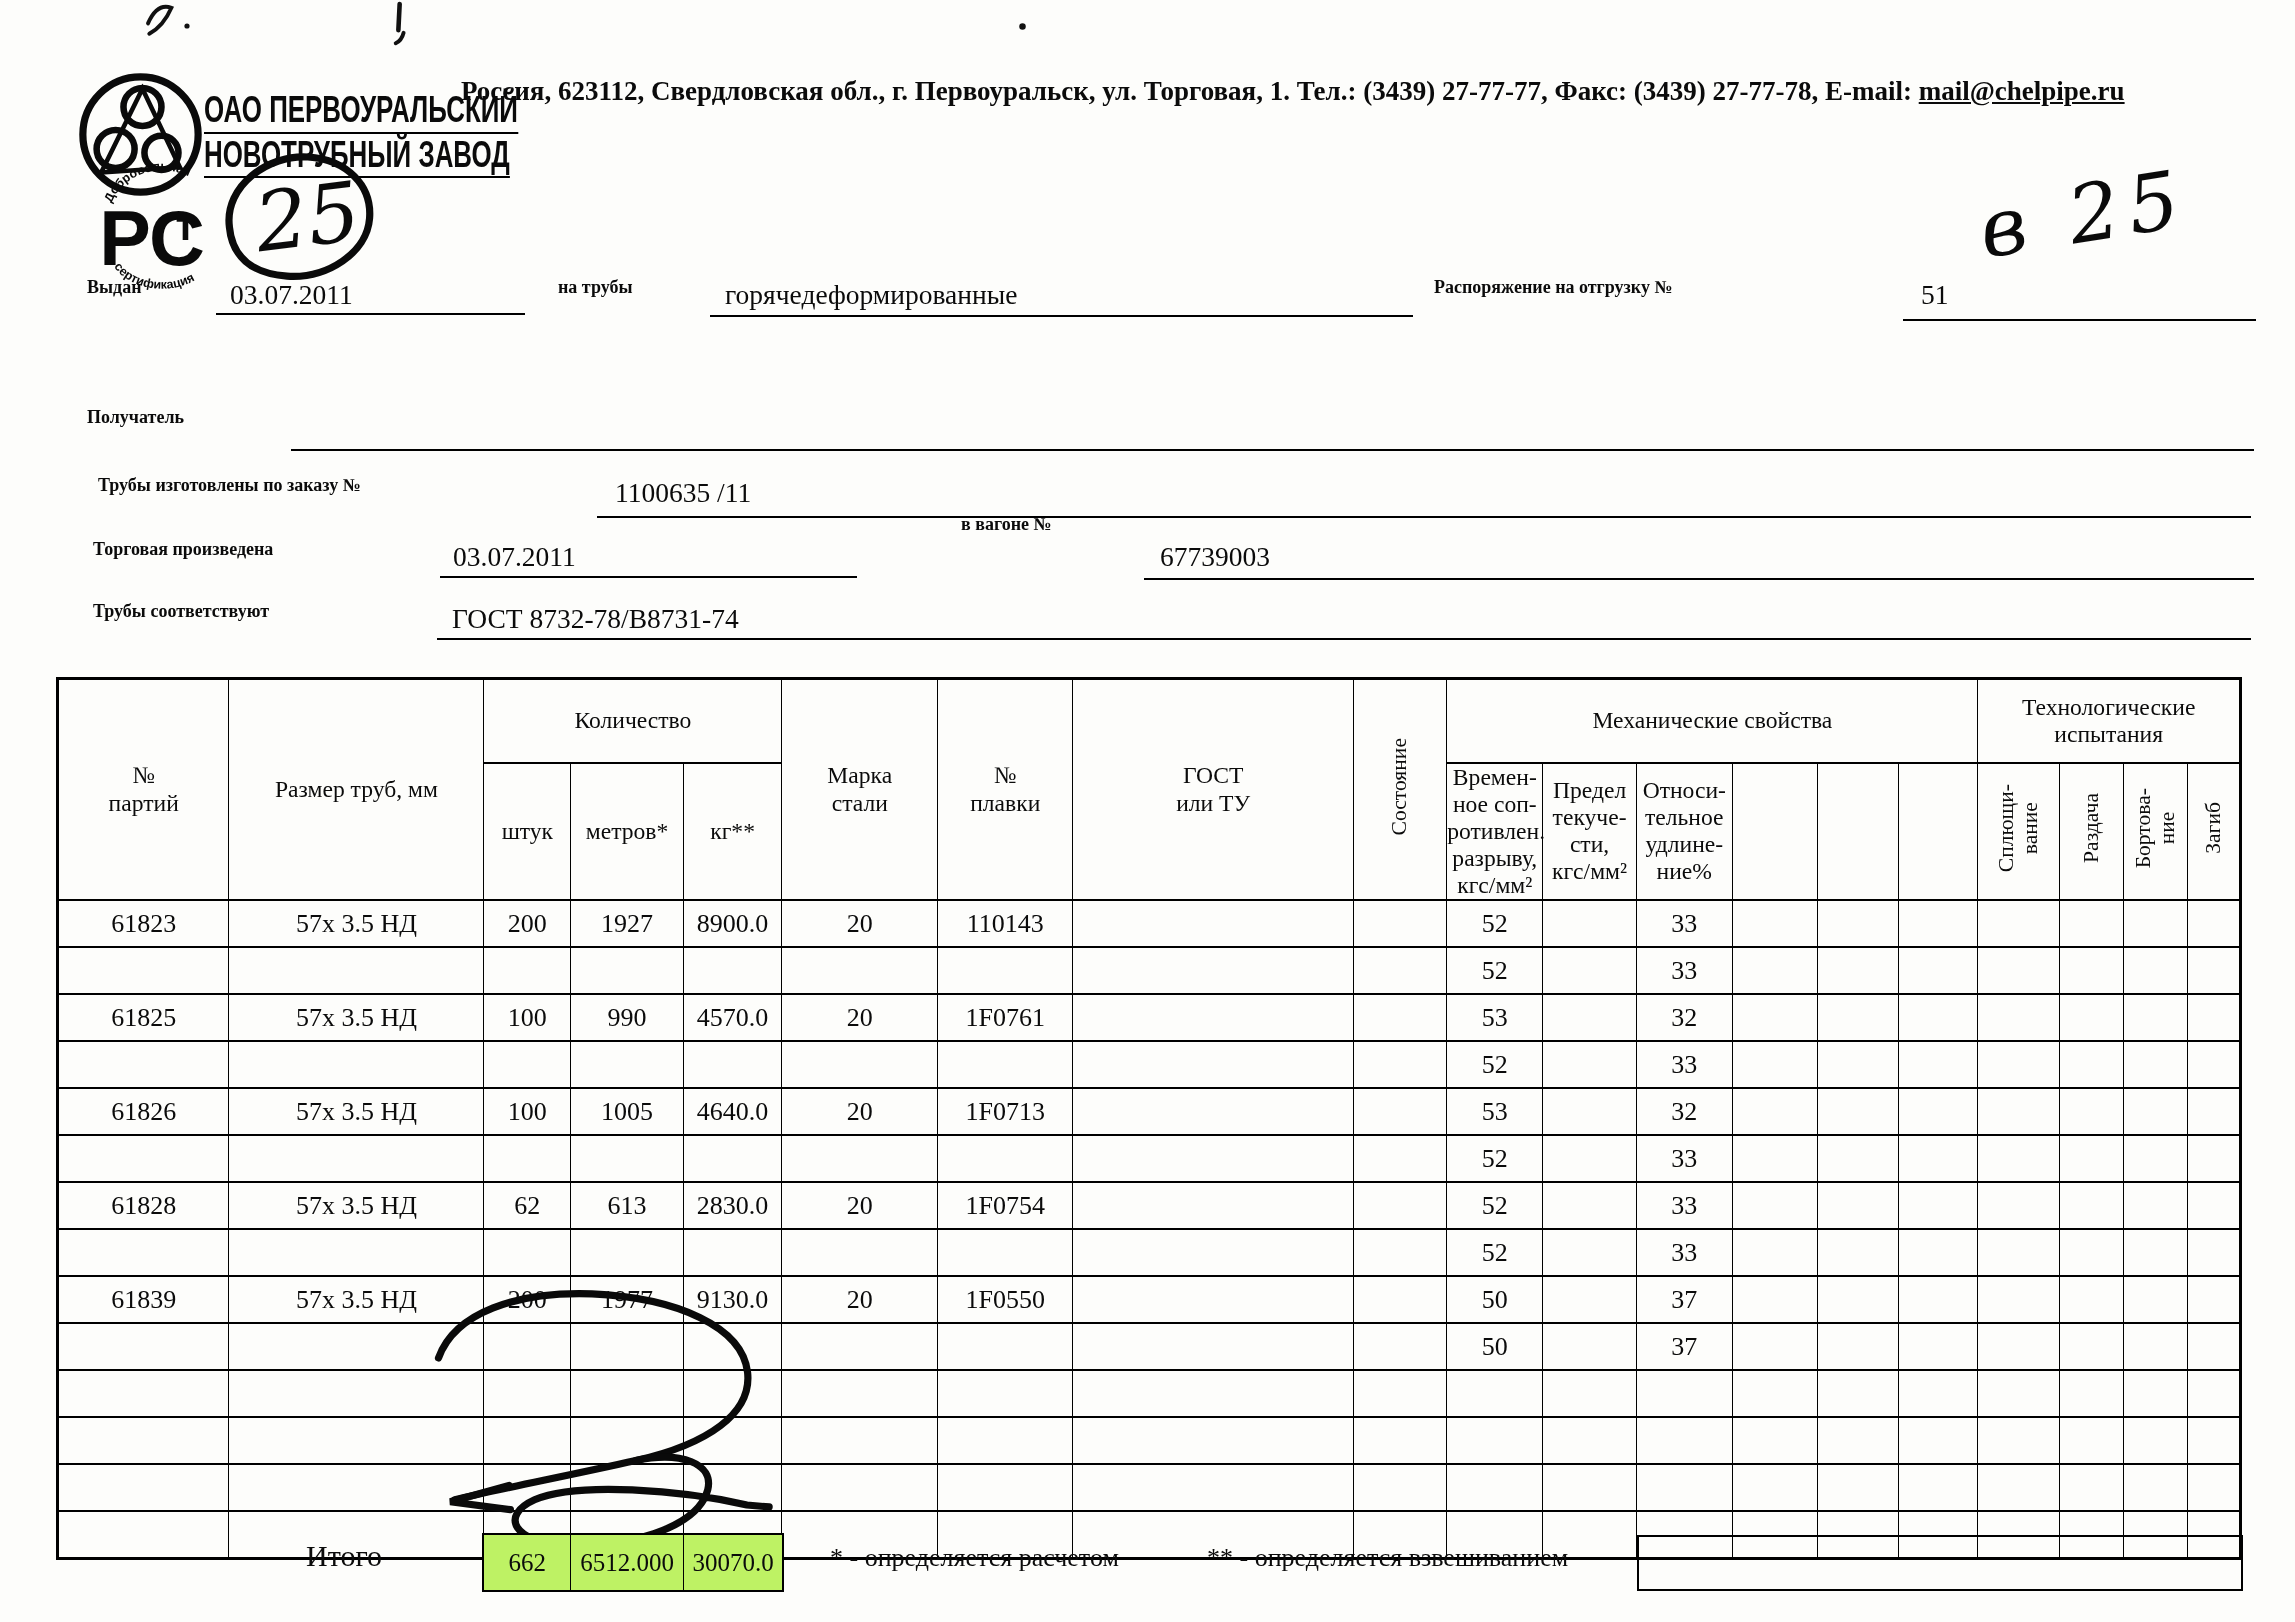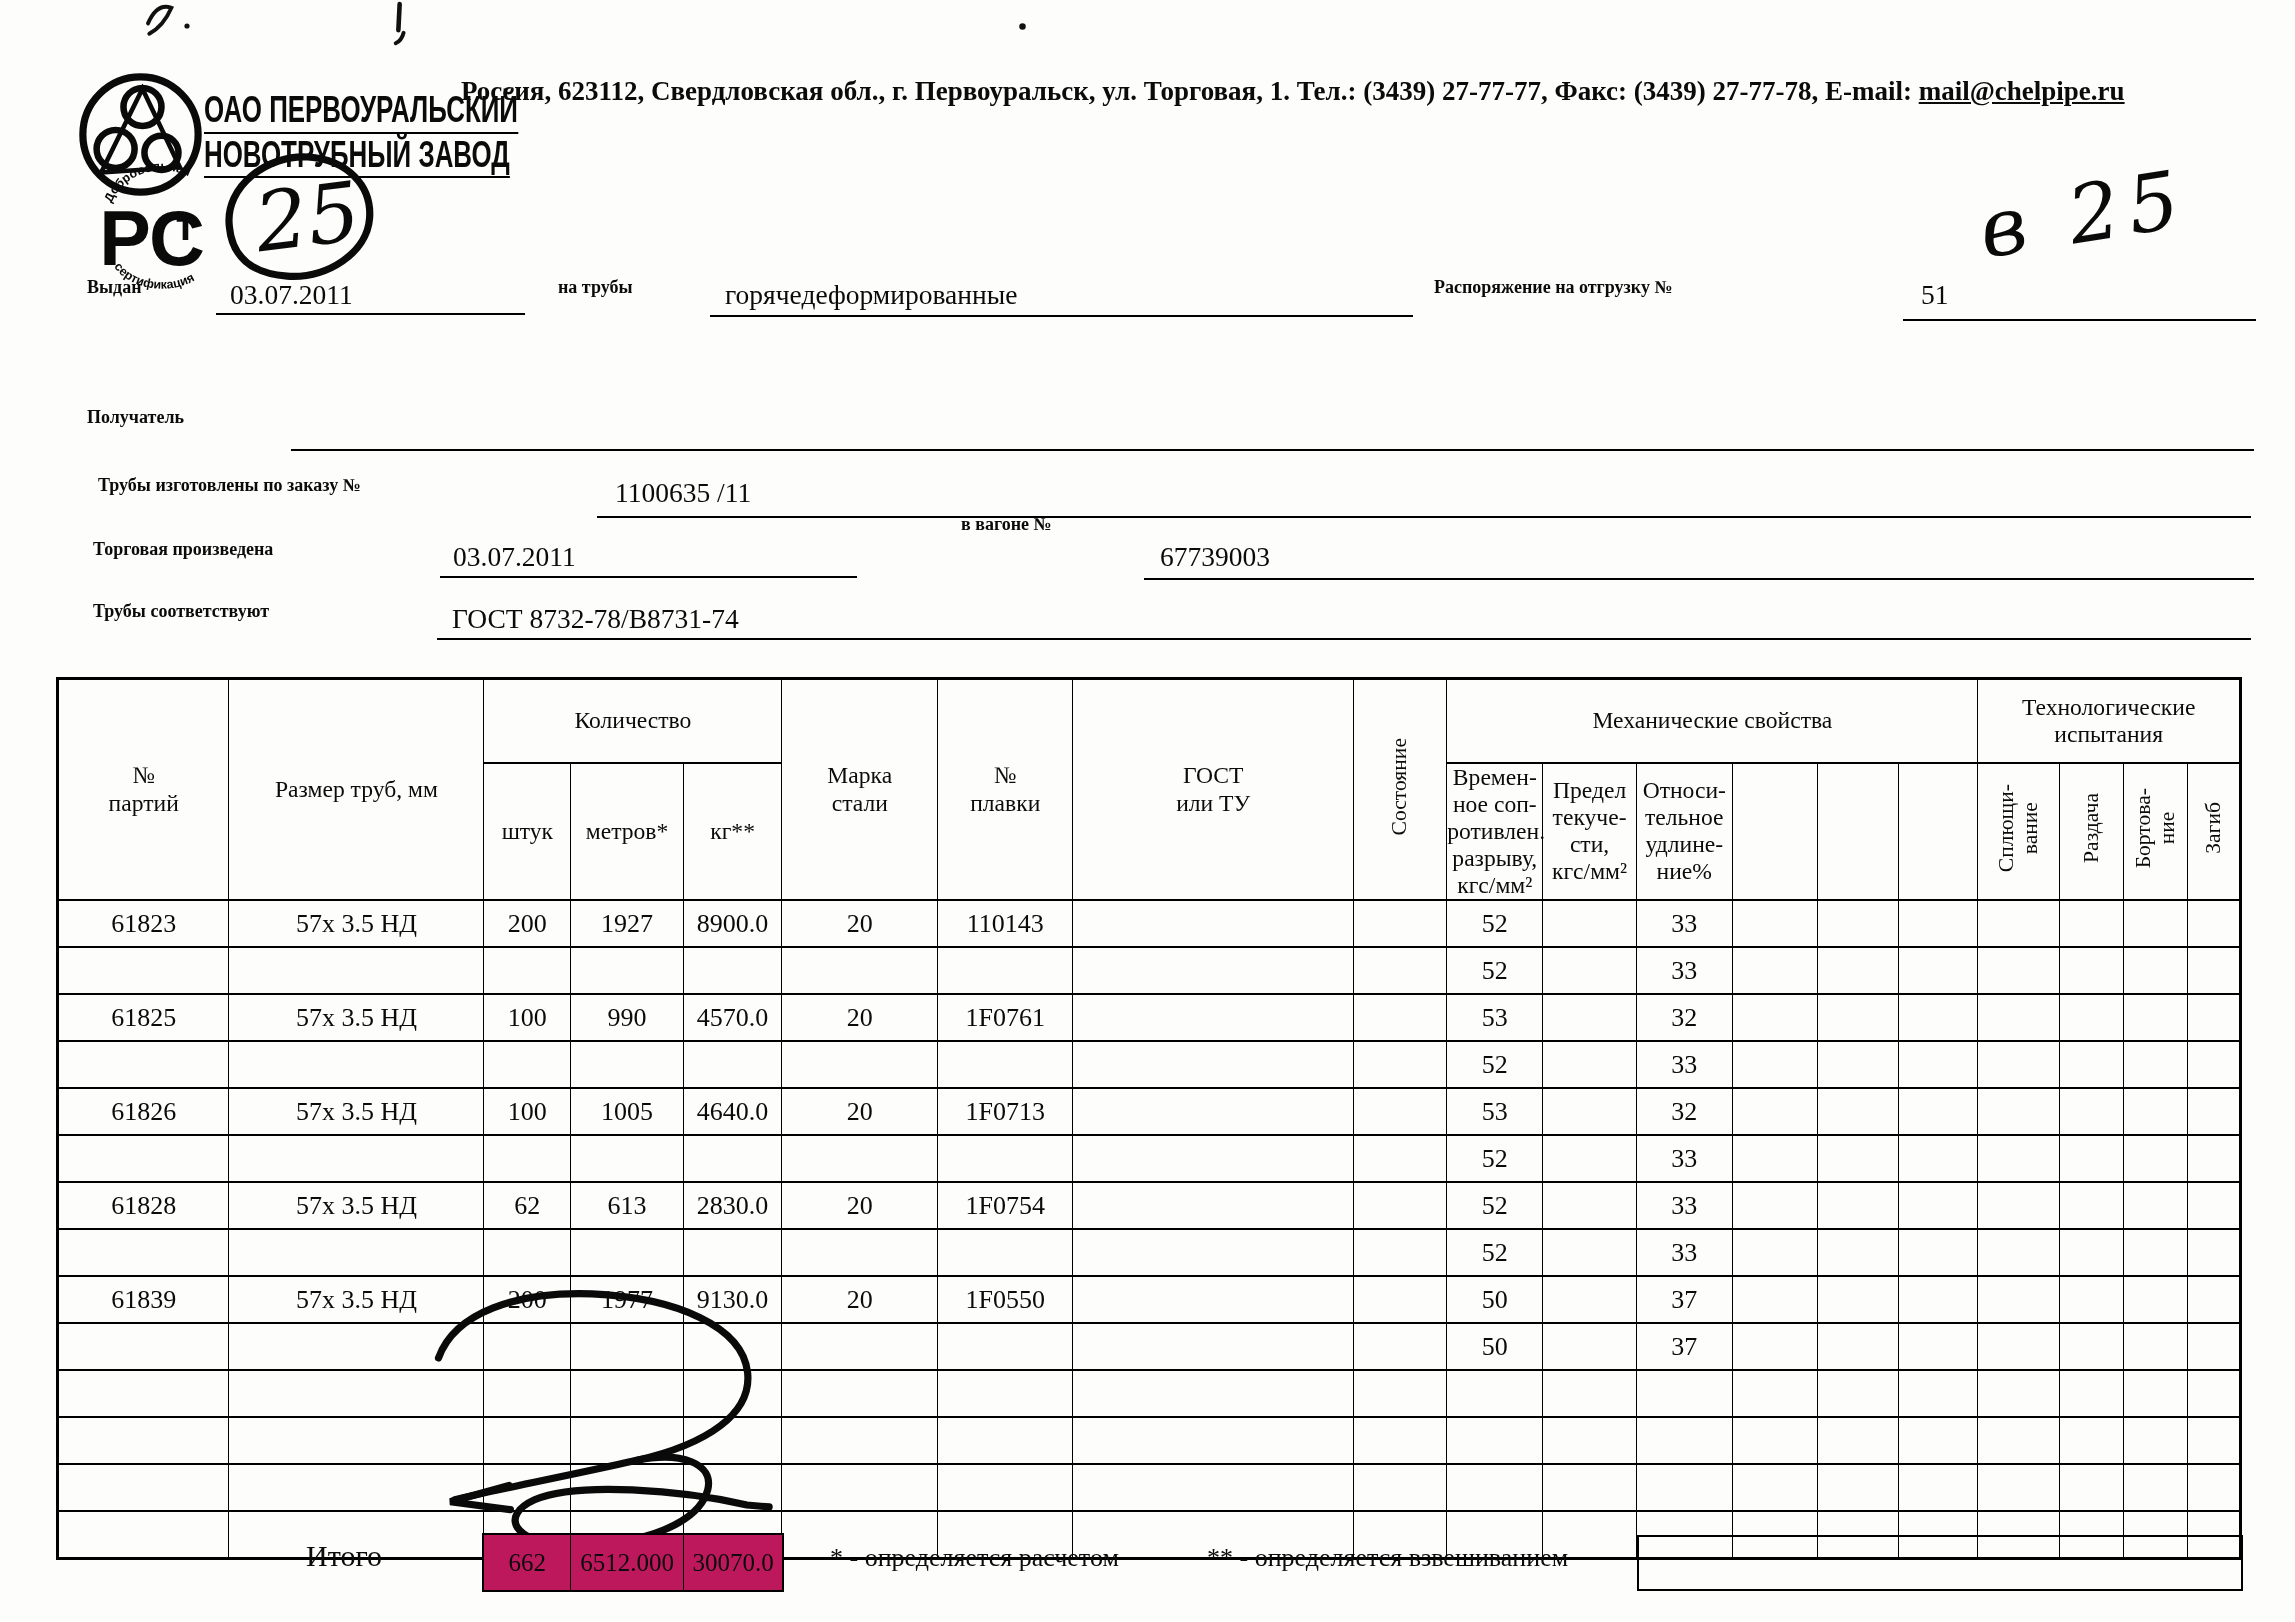--- a/index.html
+++ b/index.html
@@ -26,21 +26,21 @@
   .cert-table th{font-size:23.6px;line-height:1.15;}
   .cert-table td{font-size:26px;height:45px;overflow:hidden;}
   .h1{height:84px;} .h2{height:103px;}
   .pre{white-space:pre-line;}
   .small{font-size:19px;line-height:1.08;}
   .vcell{vertical-align:middle;}
   .vert{display:inline-block;writing-mode:vertical-rl;transform:rotate(180deg);
         white-space:pre-line;font-size:21.6px;line-height:1.1;}
   
   .totals-label{left:306px;top:1539px;font-size:30px;font-weight:normal;}
-  .totals-box{left:482px;top:1533px;width:298px;height:55px;border:2.6px solid #000;display:flex;background:#be185d;}
+  .totals-box{left:482px;top:1533px;width:298px;height:55px;border:2.6px solid #000;display:flex;background:#bef264;}
   .totals-box .tcell{display:flex;align-items:center;justify-content:center;font-size:25px;height:100%;}
   .totals-box .tcell + .tcell{border-left:1.3px solid #000;}
   .fn{font-size:26px;white-space:nowrap;}
   .right-box{left:1637px;top:1535px;width:602px;height:52px;border:2px solid #000;border-top-width:2.6px;}
   svg{display:block;}
 </style>
 </head>
 <body>
 
 <div class="page">

